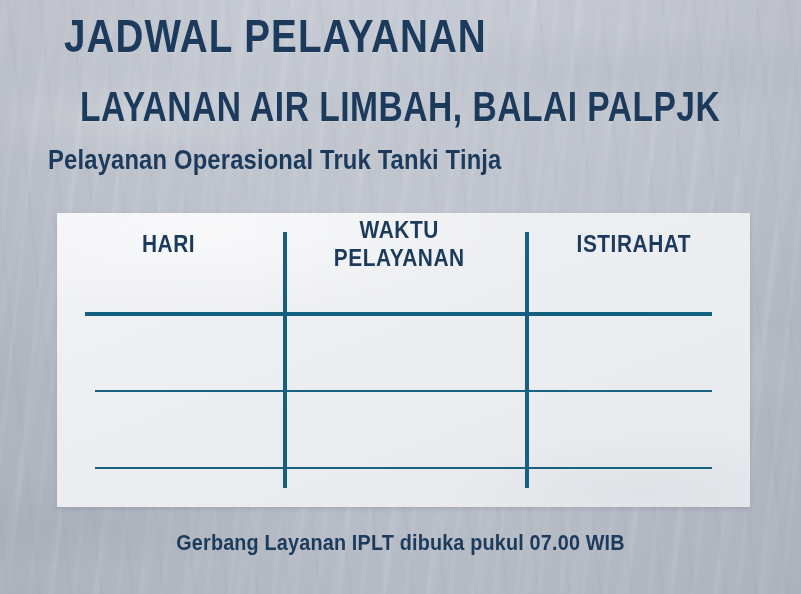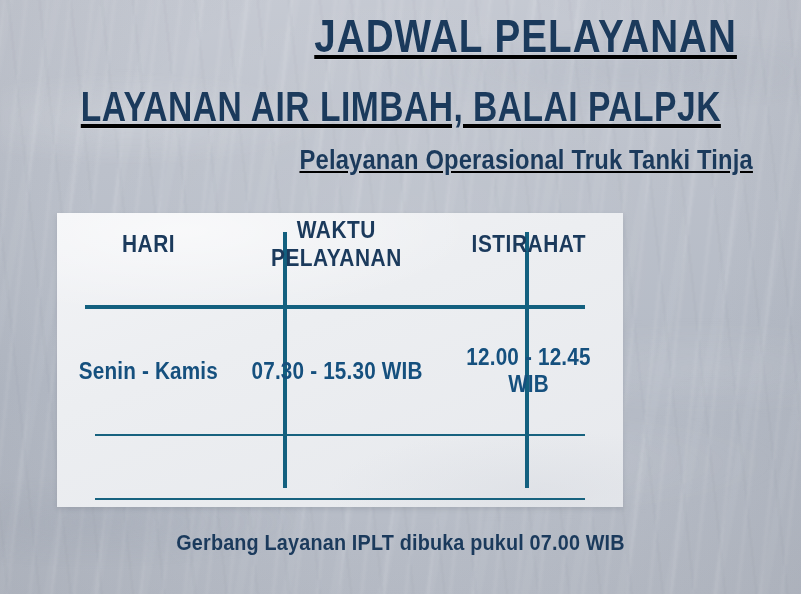--- a/index.html
+++ b/index.html
@@ -67,22 +67,21 @@
     inset: 0;
     background: radial-gradient(ellipse at 50% 42%, rgba(255,255,255,0.10) 0%, rgba(0,0,0,0.00) 55%, rgba(60,66,78,0.10) 100%);
   }
 
   
   .head-wrap {
     position: absolute;
     left: 0;
     right: 0;
     top: 12px;
-    text-align: right;
-    text-decoration: underline;
+    text-align: left;
   }
   .title-main {
     font-family: "Liberation Sans Narrow", "Liberation Sans", sans-serif;
     font-weight: bold;
     font-size: 46px;
     letter-spacing: 1.2px;
     color: #1b3a5c;
     line-height: 1.08;
     transform: scaleX(0.84);
     transform-origin: center top;
@@ -111,21 +110,21 @@
     transform: scaleX(0.88);
     transform-origin: center top;
     margin: 16px 0 0 0;
   }
 
   
   .panel {
     position: absolute;
     left: 57px;
     top: 213px;
-    width: 566px;
+    width: 693px;
     height: 294px;
     background: linear-gradient(160deg, #f2f3f6 0%, #eceef1 40%, #e7e9ed 100%);
     box-shadow: 0 2px 5px rgba(40,48,62,0.13);
   }
   .panel-sheen {
     position: absolute;
     inset: 0;
     pointer-events: none;
     background:
       radial-gradient(ellipse 420px 120px at 22% 6%, rgba(255,255,255,0.55), rgba(255,255,255,0) 70%),
@@ -271,31 +270,20 @@
               <div class="hd-rule left"></div>
             </td>
           <td>
               <div class="hd-rule mid"></div>
             </td>
           <td>
               <div class="hd-rule right"></div>
             </td>
         </tr>
 
-        <tr>
-          <td>
-            <span class="cell-txt">Senin - Kamis</span>
-          </td>
-          <td>
-            <span class="cell-txt">07.30 - 15.30 WIB</span>
-          </td>
-          <td>
-            <span class="cell-txt">12.00 - 12.45 WIB</span>
-          </td>
-        </tr>
 
         <tr class="sep-row">
           <td>
               <div class="sep left"></div>
             </td>
           <td>
               <div class="sep mid"></div>
             </td>
           <td>
               <div class="sep right"></div>

